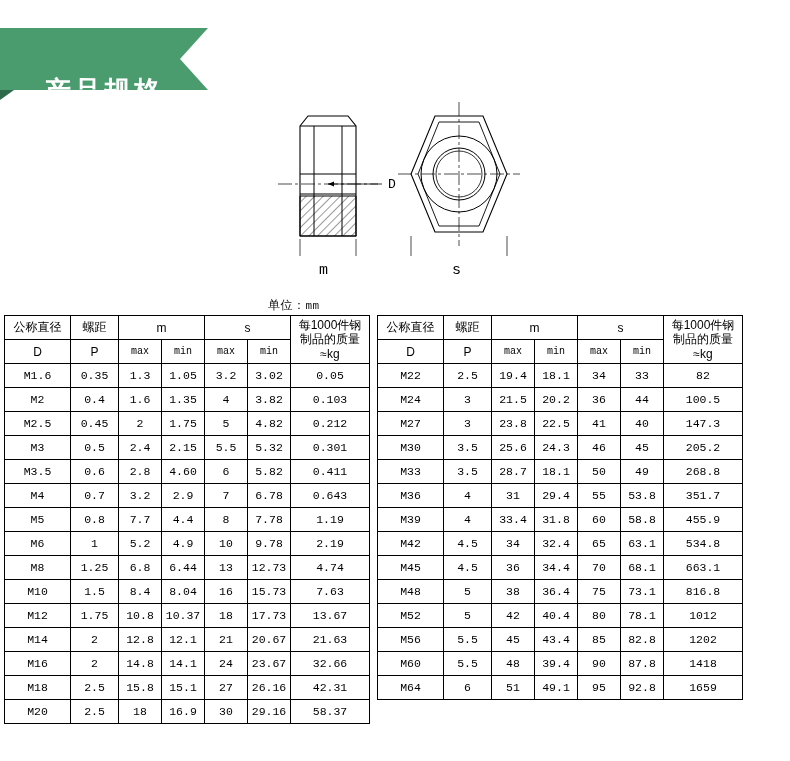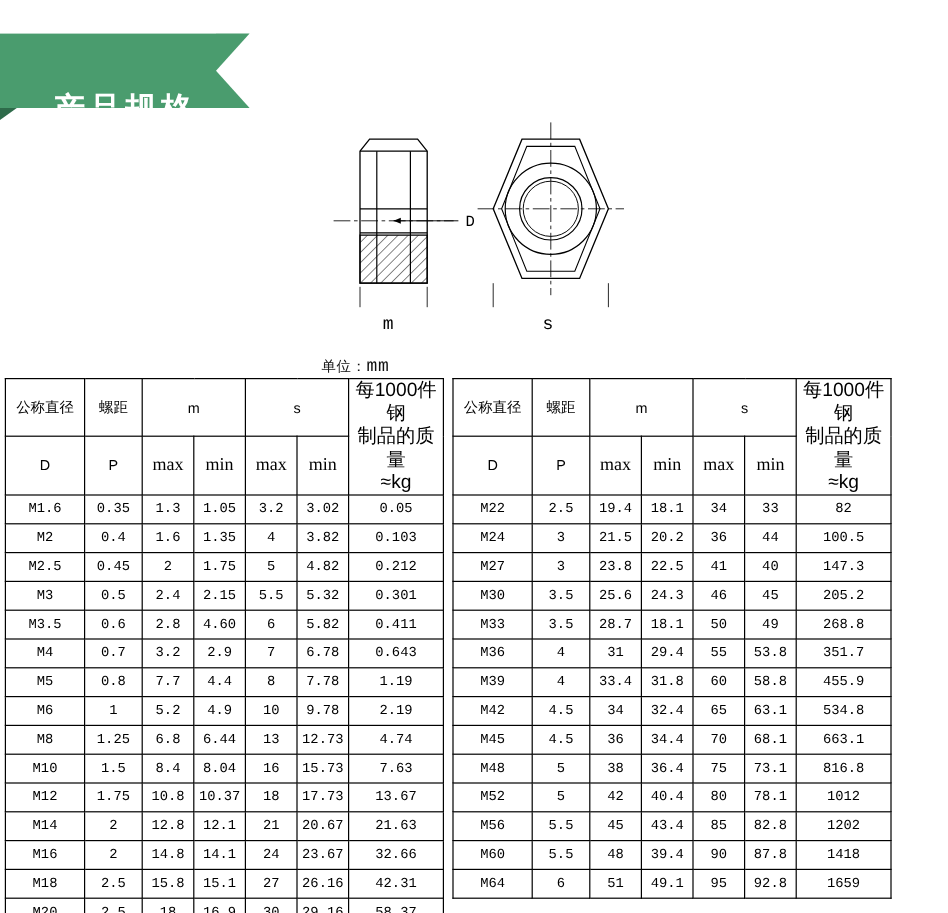--- a/index.html
+++ b/index.html
@@ -75,21 +75,21 @@
   .unit-label {
     position: absolute;
     left: 268px;
     top: 297px;
     font-size: 12px;
     color: #111;
     letter-spacing: 0.5px;
   }
   .unit-label .mm {
     font-family: "Liberation Mono", monospace;
-    font-size: 15px;
+    font-size: 11px;
   }
 
   
   .tables {
     position: absolute;
     left: 4px;
     top: 315px;
     width: 782px;
     display: flex;
     gap: 7px;
@@ -111,32 +111,32 @@
     height: 23px;
     font-weight: normal;
   }
   table.spec thead td {
     background: #ffffff;
     font-family: "Liberation Sans", sans-serif;
     font-size: 12px;
     margin-top: 36px;
   }
   table.spec thead td.sub {
-    font-family: Liberation Serif, serif;
-    font-size: 15px;
+    font-family: Liberation Mono, monospace;
+    font-size: 10px;
     height: 19px;
   }
   .hdr-cn {
     font-family: "Liberation Sans", sans-serif;
     font-size: 12px;
     line-height: 1.15;
   }
   .hdr-small {
     font-family: "Liberation Sans", sans-serif;
-    font-size: 16px;
+    font-size: 12px;
     line-height: 1.2;
     display: block;
   }
   .mono-h {
     font-family: "Liberation Mono", monospace;
     font-size: 12px;
   }
 
   
   col.c-dia { width: 66px; }

